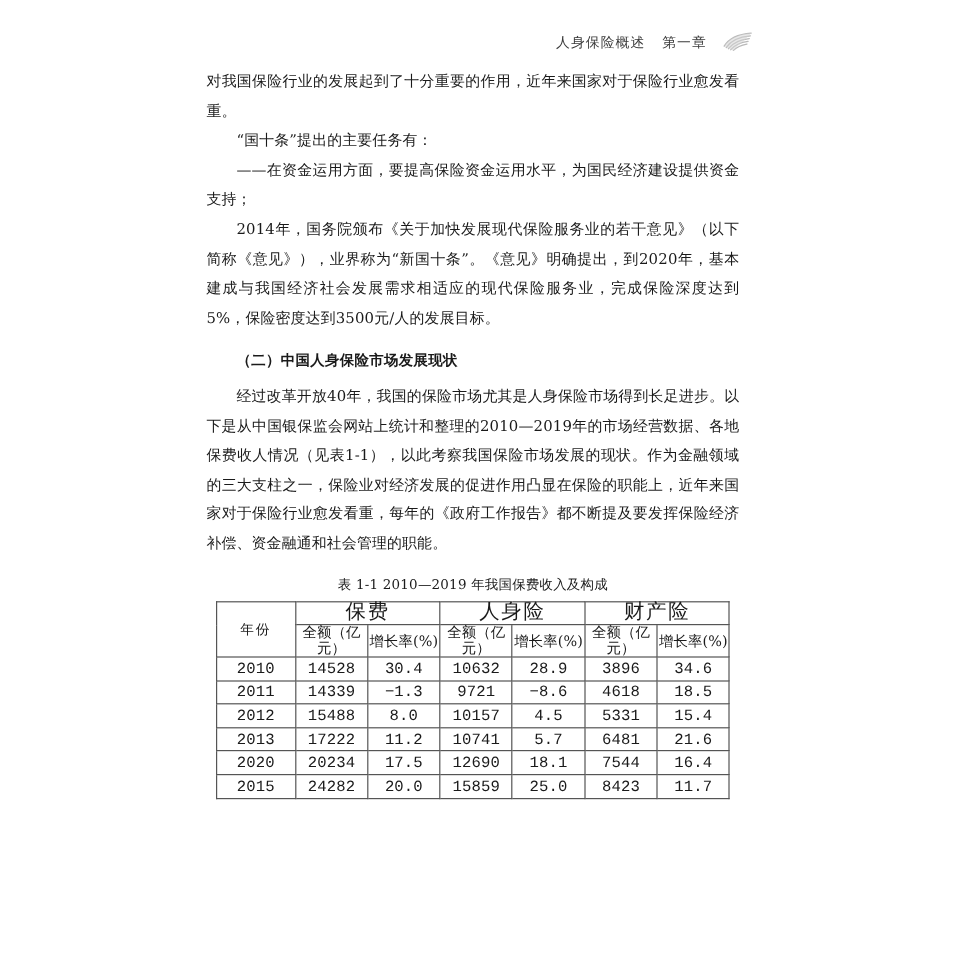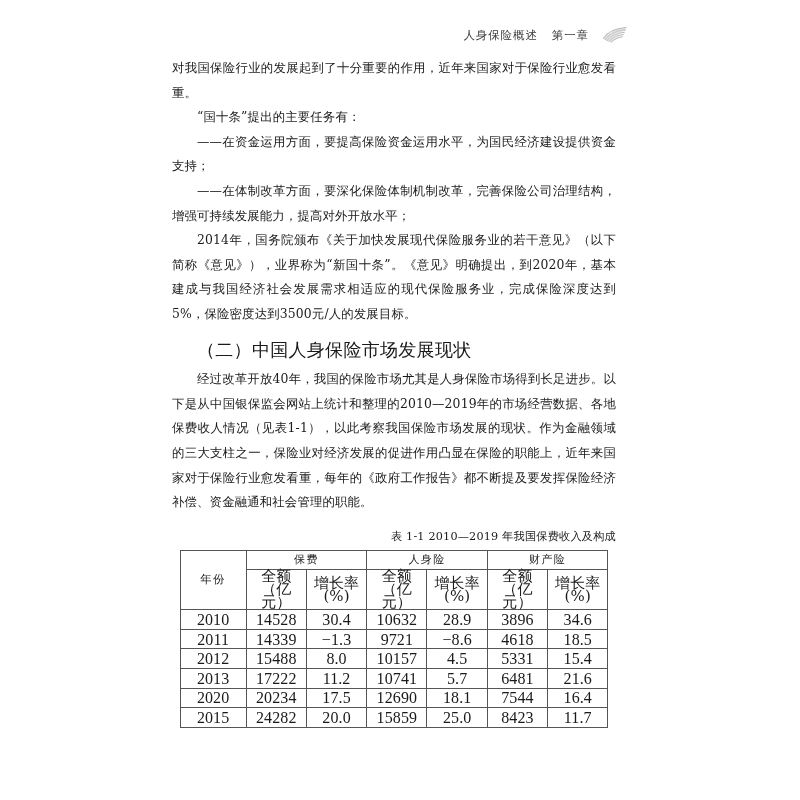--- a/index.html
+++ b/index.html
@@ -68,65 +68,65 @@
     line-height: 24.6px;
     text-align: justify;
     text-justify: inter-ideograph;
     letter-spacing: 0.15px;
   }
   p.indent {
     text-indent: 25px;
   }
   h3.section-heading {
     margin: 11px 0 5px 0;
-    font-size: 18px;
+    font-size: 12px;
     line-height: 24.6px;
-    font-weight: normal;
+    font-weight: bold;
     text-indent: 25px;
     letter-spacing: 0.3px;
   }
 
   
   .table-caption {
     margin: 14px 0 5px 0;
     font-size: 11.2px;
-    text-align: right;
+    text-align: center;
     letter-spacing: 0.2px;
     line-height: 16px;
   }
   table.data-table {
     border-collapse: collapse;
     width: 428px;
     margin: 0 auto;
     table-layout: fixed;
     border: 1.6px solid #222;
   }
   table.data-table th,
   table.data-table td {
     border: 0.8px solid #555;
     text-align: center;
     vertical-align: middle;
     font-weight: normal;
-    font-size: 15px;
+    font-size: 12px;
     height: 18.6px;
     line-height: 13px;
     padding: 0;
     letter-spacing: 0.1px;
   }
   table.data-table th.grp {
-    font-size: 11px;
+    font-size: 17px;
     letter-spacing: 1.4px;
   }
   table.data-table th.year-head {
     font-size: 11.4px;
     letter-spacing: 1.4px;
   }
   table.data-table td.num {
-    font-family: Liberation Serif, serif;
-    font-size: 16px;
+    font-family: Liberation Mono, monospace;
+    font-size: 13px;
   }
   col.c-year { width: 66px; }
   col.c-val  { width: 60.3px; }
 
   
   .folio {
     position: absolute;
     left: 0;
     bottom: 30px;
     width: 800px;
@@ -162,21 +162,20 @@
       </g>
       <path d="M1.5 12.6 C5 6.6 12 2.6 24 1.7 C20 6.5 12 12.5 9.4 16.2 Z" fill="#d6d6d6" opacity="0.55"></path>
     </svg>
   </div>
 
   <div class="content">
 
     <p class="body-text">对我国保险行业的发展起到了十分重要的作用，近年来国家对于保险行业愈发看重。</p>
     <p class="body-text indent">“国十条”提出的主要任务有：</p>
     <p class="body-text indent">——在资金运用方面，要提高保险资金运用水平，为国民经济建设提供资金支持；</p>
-    <p class="body-text indent">——在体制改革方面，要深化保险体制机制改革，完善保险公司治理结构，增强可持续发展能力，提高对外开放水平；</p>
     <p class="body-text indent">2014年，国务院颁布《关于加快发展现代保险服务业的若干意见》（以下简称《意见》），业界称为“新国十条”。《意见》明确提出，到2020年，基本建成与我国经济社会发展需求相适应的现代保险服务业，完成保险深度达到5%，保险密度达到3500元/人的发展目标。</p>
 
     <h3 class="section-heading">（二）中国人身保险市场发展现状</h3>
 
     <p class="body-text indent">经过改革开放40年，我国的保险市场尤其是人身保险市场得到长足进步。以下是从中国银保监会网站上统计和整理的2010—2019年的市场经营数据、各地保费收人情况（见表1-1），以此考察我国保险市场发展的现状。作为金融领域的三大支柱之一，保险业对经济发展的促进作用凸显在保险的职能上，近年来国家对于保险行业愈发看重，每年的《政府工作报告》都不断提及要发挥保险经济补偿、资金融通和社会管理的职能。</p>
 
     <div class="table-caption">表 1-1    2010—2019 年我国保费收入及构成</div>
 
     <table class="data-table">
       <colgroup>

